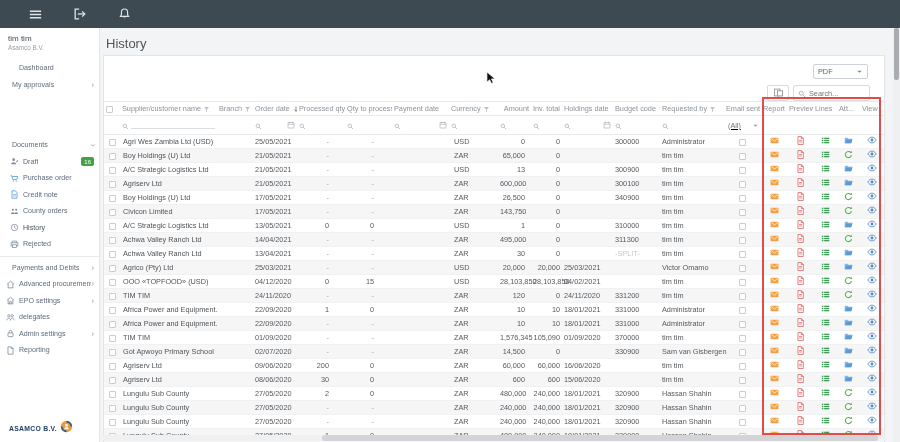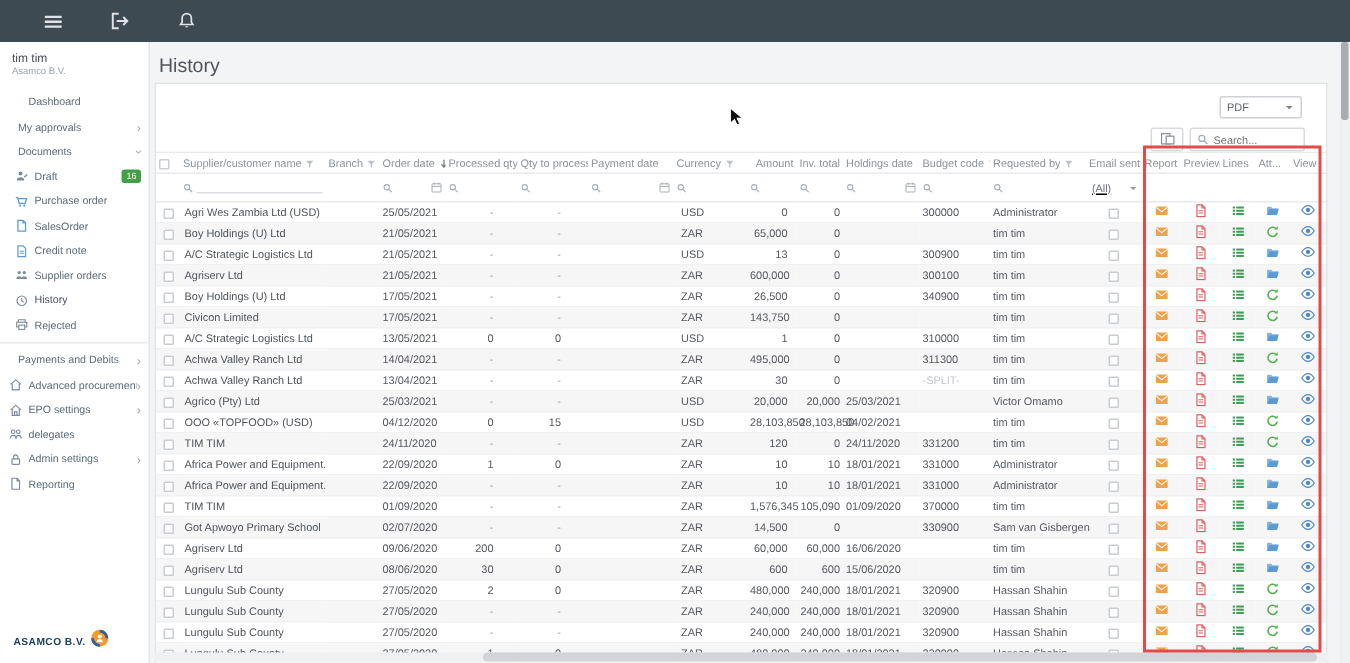--- a/index.html
+++ b/index.html
@@ -127,21 +127,21 @@
           <span style="display:inline-flex;width:9px;height:9px">
             <svg viewBox="0 0 16 16" width="9" height="9">undefined</svg>
           </span>
         </span>
         <span class="ni-label">Dashboard</span>
       </div>
       <div class="nav-item" style="padding-left: 12px;">
         <span class="ni-label">My approvals</span>
         <span class="ni-chev ">›</span>
       </div>
-      <div class="nav-item" style="padding-left: 12px;">
+      <div class="nav-item" style="padding-left: 12px; margin-top: 44px;">
         <span class="ni-label">Documents</span>
         <span class="ni-chev down">›</span>
       </div>
       <div class="nav-item" style="padding-left: 10px;">
         <span class="ni-icon">
           <span style="display:inline-flex;width:9px;height:9px">
             <svg viewBox="0 0 16 16" width="9" height="9">
               <g fill="#7b8b9d">
                 <circle cx="6.5" cy="4.8" r="2.4"></circle>
                 <path d="M2 13c0-2.5 2-3.8 4.5-3.8S11 10.5 11 13z"></path>
@@ -166,54 +166,41 @@
           </span>
         </span>
         <span class="ni-label">Purchase order</span>
       </div>
       <div class="nav-item" style="padding-left: 10px;">
         <span class="ni-icon">
           <span style="display:inline-flex;width:9px;height:9px">
             <svg viewBox="0 0 16 16" width="9" height="9">
               <g fill="none" stroke="#5b9bd5" stroke-width="1.5">
                 <path d="M3.5 1.5h6l3 3v10h-9z"></path>
-                <path d="M9.5 1.5v3h3"></path>
-              </g>
-            </svg>
-          </span>
-        </span>
-        <span class="ni-label">SalesOrder</span>
-      </div>
-      <div class="nav-item" style="padding-left: 10px;">
-        <span class="ni-icon">
-          <span style="display:inline-flex;width:9px;height:9px">
-            <svg viewBox="0 0 16 16" width="9" height="9">
-              <g fill="none" stroke="#5b9bd5" stroke-width="1.5">
-                <path d="M3.5 1.5h6l3 3v10h-9z"></path>
                 <path d="M5.5 8h5M5.5 10.5h5" stroke-width="1.2"></path>
               </g>
             </svg>
           </span>
         </span>
         <span class="ni-label">Credit note</span>
       </div>
       <div class="nav-item" style="padding-left: 10px;">
         <span class="ni-icon">
           <span style="display:inline-flex;width:9px;height:9px">
             <svg viewBox="0 0 16 16" width="9" height="9">
               <g fill="#7b8b9d">
                 <circle cx="5" cy="4.8" r="1.9"></circle>
                 <circle cx="11" cy="4.8" r="1.9"></circle>
                 <path d="M1.5 12.5c0-2 1.6-3.3 3.5-3.3s3.5 1.3 3.5 3.3z"></path>
                 <path d="M7.7 12.5c0-2 1.5-3.3 3.3-3.3s3.3 1.3 3.3 3.3z"></path>
               </g>
             </svg>
           </span>
         </span>
-        <span class="ni-label">Supplier orders</span>
+        <span class="ni-label">County orders</span>
       </div>
       <div class="nav-item active" style="padding-left: 10px;">
         <span class="ni-icon">
           <span style="display:inline-flex;width:9px;height:9px">
             <svg viewBox="0 0 16 16" width="9" height="9">
               <g fill="none" stroke="#7b8b9d" stroke-width="1.4">
                 <circle cx="8" cy="8" r="5.6"></circle>
                 <path d="M8 4.6V8l2.4 1.9"></path>
               </g>
             </svg>

